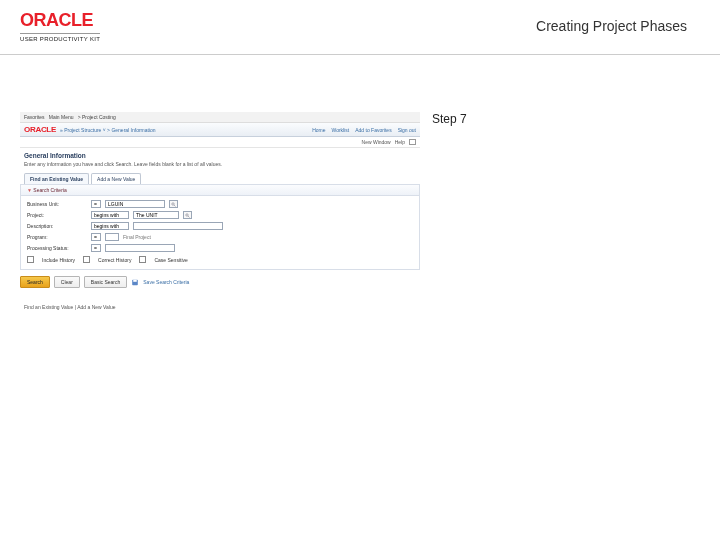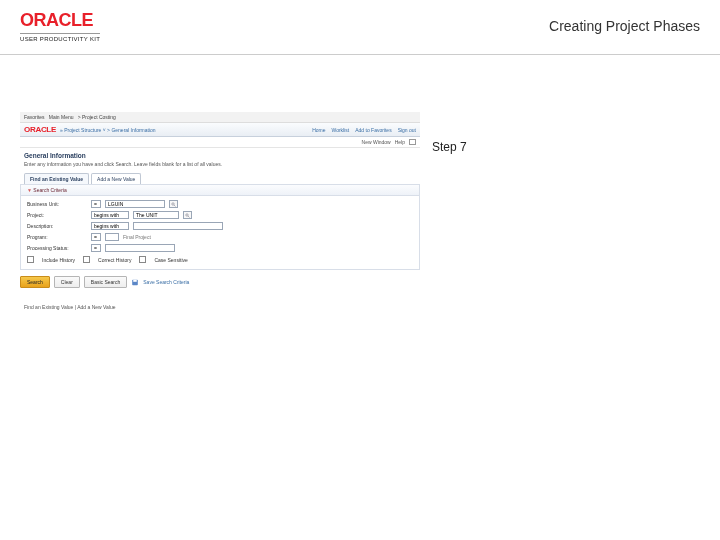--- a/index.html
+++ b/index.html
@@ -3,21 +3,21 @@
 <meta charset="utf-8">
 <style>
   * { box-sizing: border-box; margin: 0; padding: 0; }
   body { font-family: Arial, sans-serif; font-size: 10px; width: 720px; height: 540px; background: #fff; color: #333; position: relative; }
 
   
   .hdr { position: absolute; top: 10px; left: 20px; right: 20px; height: 42px; }
   .logo-wrap { display: inline-block; }
   .logo-oracle { font-family: Arial, sans-serif; font-size: 18px; font-weight: bold; color: #e8202a; letter-spacing: -0.5px; }
   .logo-sub { font-size: 6px; color: #222; letter-spacing: 0.3px; border-top: 1px solid #999; padding-top: 2px; margin-top: 2px; }
-  .page-title { position: absolute; right: 0; top: 8px; font-size: 14px; color: #333; }
+  .page-title { position: absolute; right: 13px; top: 8px; font-size: 14px; color: #333; }
   .hdr-rule { position: absolute; left: 0; right: 0; top: 54px; border-top: 1px solid #ccc; }
 
   
   .app { position: absolute; top: 112px; left: 20px; width: 400px; font-size: 5px; color: #333; background: #fff; }
   .app-nav { background: #f2f2f2; padding: 2px 4px; border-bottom: 1px solid #ddd; font-size: 5px; color: #444; }
   .app-nav span { cursor: pointer; }
   .app-bar { display: flex; align-items: center; justify-content: space-between; background: linear-gradient(#fafcfe,#e9eef4); border-bottom: 1px solid #c7d0dc; padding: 2px 4px; height: 14px; }
   .app-bar-left { display: flex; align-items: center; gap: 4px; }
   .app-bar .mini-logo { font-weight: bold; color: #e8202a; font-size: 8px; letter-spacing: -0.3px; }
   .bc { color: #3a6ea5; font-size: 5px; }
@@ -49,21 +49,21 @@
   .btn-row { display:flex; gap: 4px; padding: 6px 0 8px; align-items:center; }
   .btn { font-size: 5px; padding: 2px 6px; border: 1px solid #b5b5b5; background: linear-gradient(#fafafa,#eee); color: #333; border-radius: 1px; }
   .btn-primary { background: linear-gradient(#f6c84a,#e8a21c); border-color: #c98c1a; color:#222; }
   .saved-ico { width: 8px; height: 7px; }
   .saved-lnk { color: #3a6ea5; font-size: 5px; }
 
   .footer-note { padding: 8px 4px 0; font-size: 5px; color: #555; }
 
   
   .instr { position: absolute; top: 112px; left: 432px; font-size: 12px; color: #222; }
-  .instr .step { margin-bottom: 36px; margin-top: 28px; }
+  .instr .step { margin-bottom: 36px; }
   .instr .body b { font-weight: bold; }
 </style>
 </head>
 <body>
 
 <div class="hdr">
   <div class="logo-wrap">
     <div class="logo-oracle">ORACLE</div>
     <div class="logo-sub">USER PRODUCTIVITY KIT</div>
   </div>

